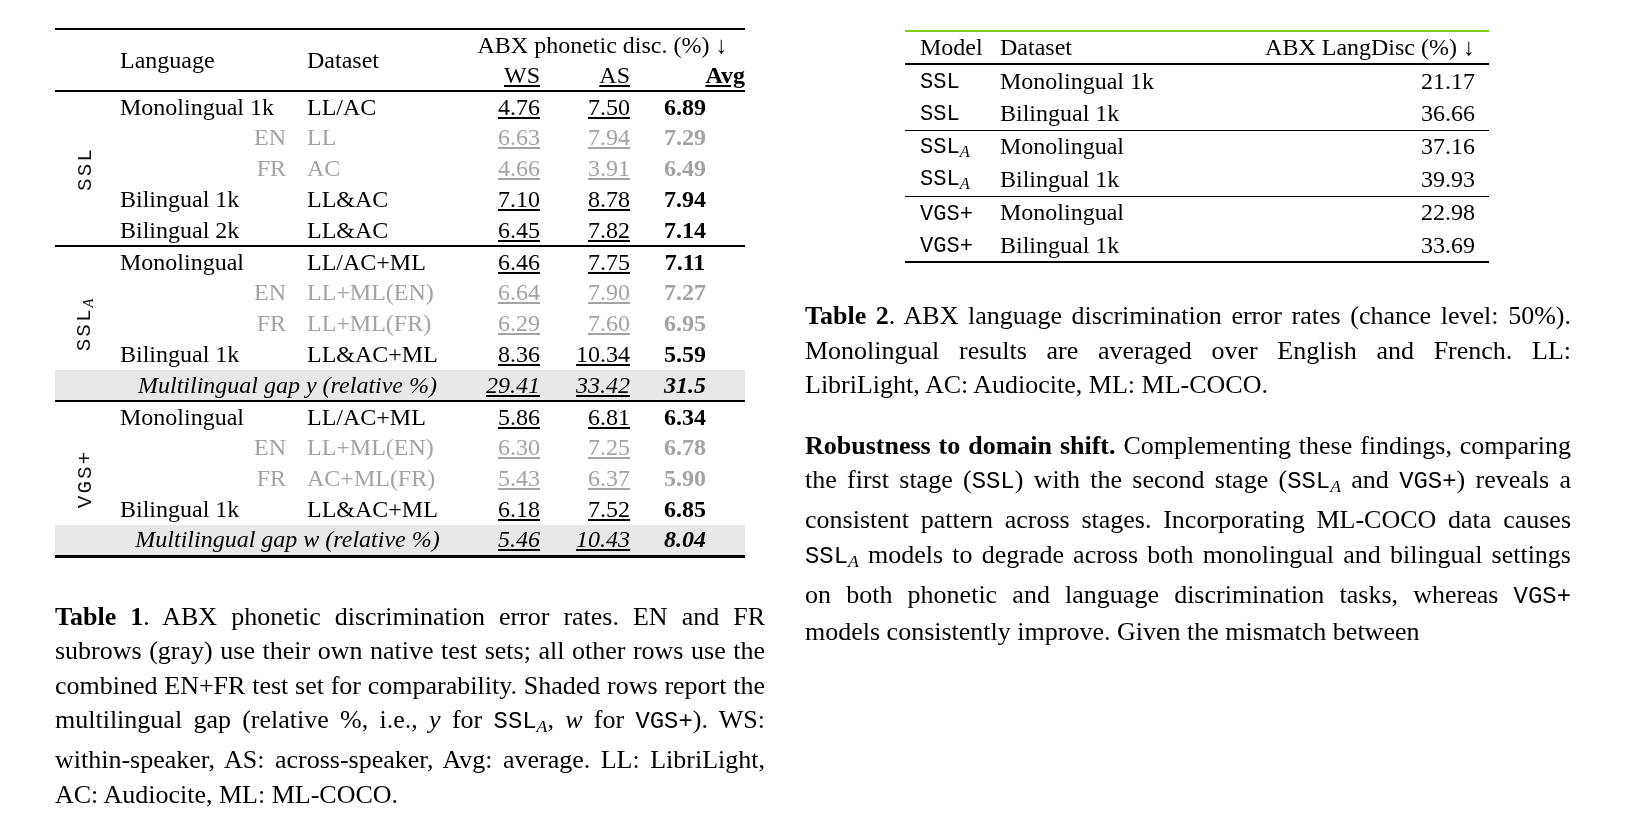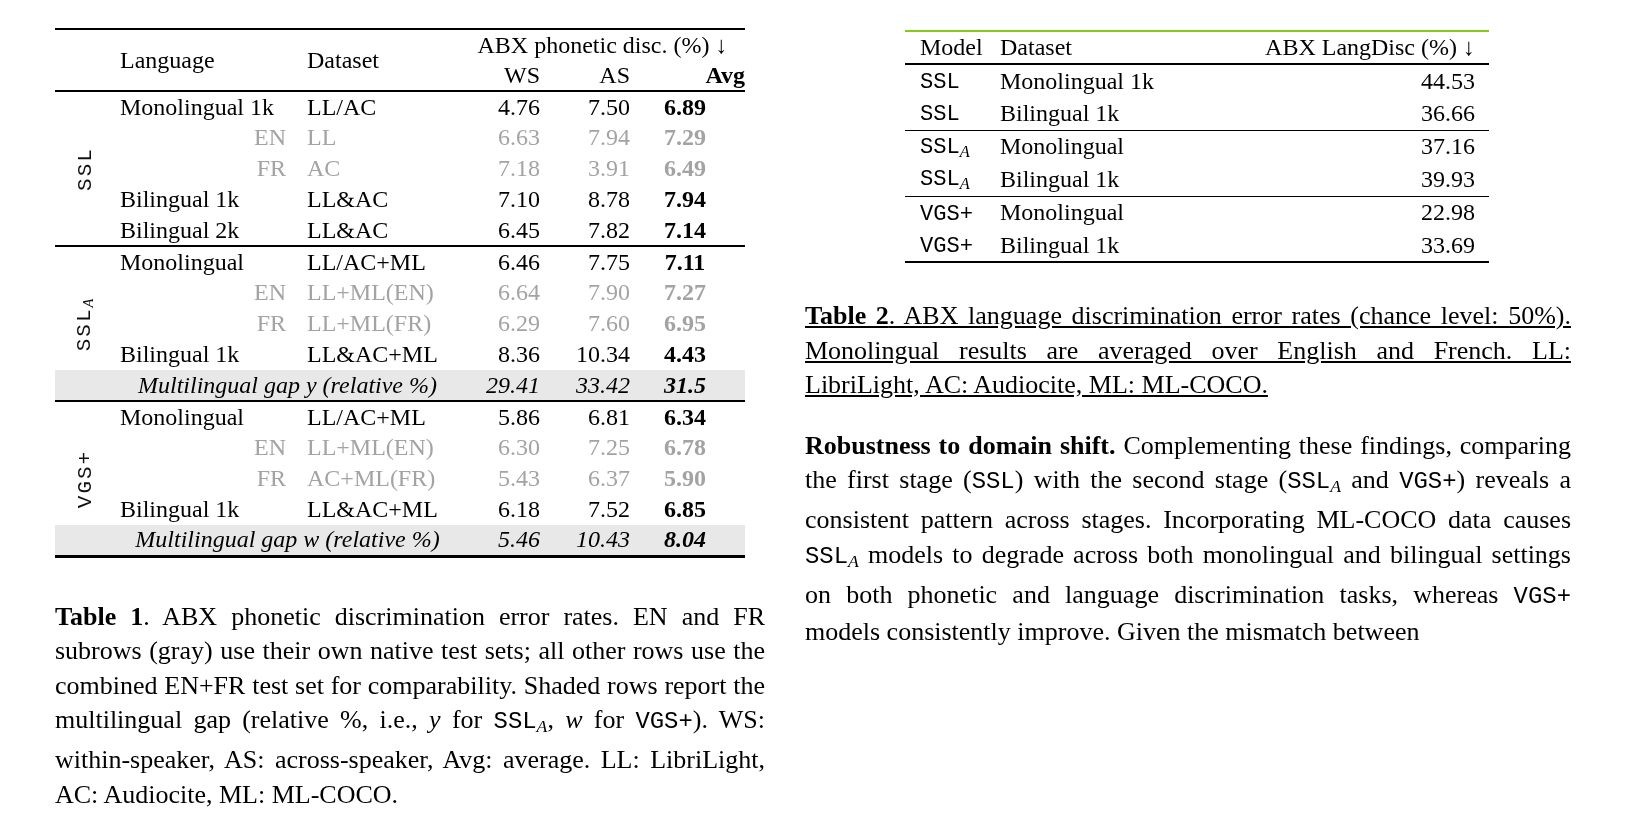--- a/index.html
+++ b/index.html
@@ -19,21 +19,21 @@
   .t1 td { height:31px; vertical-align:middle; white-space:nowrap; }
   .t1 tr.h1 td { border-top:2px solid #000; }
   .t1 td.hb { border-bottom:2.5px solid #000; }
   .t1 tr.gsep td { border-top:2px solid #000; }
   .t1 tr.last td { border-bottom:3px solid #000; }
   .t1 tr.gray td { color:var(--gray,#a3a3a3); }
   .t1 tr.gray td.lang { text-align:right; padding-right:14px; }
   .t1 tr.gap td { background:var(--shade,#e8e8e8); font-style:italic; }
   .t1 td.lang { text-align:left; padding-left:5px; }
   .t1 td.ds   { text-align:left; padding-left:7px; }
-  .t1 td.num  { text-align:right; }
+  .t1 td.num  { text-align:right;text-decoration:underline; }
   .t1 td.avg  { text-align:center; font-weight:bold; padding-right:5px; }
   .t1 td.gaplab { text-align:center; }
   .t1 td.rel { position:relative; overflow:visible; }
   .rot {
     position:absolute; left:50%; top:50%;
     transform:translate(-50%,-50%) rotate(-90deg);
     font-family:"Liberation Mono", monospace;
     font-size:21px; letter-spacing:2px; white-space:nowrap; color:#111;
     font-style:normal;
   }
@@ -44,21 +44,21 @@
   .t2 tr.h td { border-top:2px solid #84cc16; border-bottom:2px solid #000; }
   .t2 tr.sep td { border-bottom:1.5px solid #000; }
   .t2 tr.lastt2 td { border-bottom:2px solid #000; }
   .t2 td.model { text-align:left; padding-left:15px; }
   .t2 td.ds2 { text-align:left; }
   .t2 td.val { text-align:right; padding-right:14px; }
 
   
   .caption { font-size:26px; line-height:34.5px; text-align:justify; }
   .cap1 { margin-top:42px; width:710px; }
-  .cap2 { margin-top:36px; width:766px;text-decoration:underline; }
+  .cap2 { margin-top:36px; width:766px; }
   .para { font-size:26px; line-height:34.5px; text-align:justify; width:766px; }
   .p1 { margin-top:56px; }
   .p2 { margin-top:26px; }
 
   .b  { font-weight:bold; }
   .i  { font-style:italic; }
   .tt { font-family:"Liberation Mono", monospace; font-size:0.92em; }
   .sub{ font-family:"Liberation Serif", serif; font-style:italic;
         font-size:0.68em; vertical-align:-0.22em; }
 </style>
@@ -104,21 +104,21 @@
       <td class="num">6.63</td>
       <td class="num">7.94</td>
       <td class="avg">7.29</td>
     </tr>
     <tr class="gray">
       <td class="rel">
         <span class="rot"><span>SSL</span></span>
       </td>
       <td class="lang">FR</td>
       <td class="ds">AC</td>
-      <td class="num">7.18</td>
+      <td class="num">4.66</td>
       <td class="num">3.91</td>
       <td class="avg">6.49</td>
     </tr>
     <tr>
       <td></td>
       <td class="lang">Bilingual 1k</td>
       <td class="ds">LL&amp;AC</td>
       <td class="num">7.10</td>
       <td class="num">8.78</td>
       <td class="avg">7.94</td>
@@ -157,21 +157,21 @@
       <td class="num">6.29</td>
       <td class="num">7.60</td>
       <td class="avg">6.95</td>
     </tr>
     <tr>
       <td></td>
       <td class="lang">Bilingual 1k</td>
       <td class="ds">LL&amp;AC+ML</td>
       <td class="num">8.36</td>
       <td class="num">10.34</td>
-      <td class="avg">4.43</td>
+      <td class="avg">5.59</td>
     </tr>
     <tr class="gap">
       <td></td>
       <td class="gaplab" colspan="2">Multilingual gap y (relative %)</td>
       <td class="num">29.41</td>
       <td class="num">33.42</td>
       <td class="avg">31.5</td>
     </tr>
 
     <tr class="gsep">
@@ -231,21 +231,21 @@
     </colgroup>
     <tbody>
         <tr class="h">
       <td class="model">Model</td>
       <td class="ds2">Dataset</td>
       <td class="val">ABX LangDisc (%) ↓</td>
     </tr>
     <tr>
       <td class="model"><span class="tt">SSL</span></td>
       <td class="ds2">Monolingual 1k</td>
-      <td class="val">44.53</td>
+      <td class="val">21.17</td>
     </tr>
     <tr class="sep">
       <td class="model"><span class="tt">SSL</span></td>
       <td class="ds2">Bilingual 1k</td>
       <td class="val">36.66</td>
     </tr>
     <tr>
       <td class="model"><span class="tt">SSL</span><span class="sub">A</span></td>
       <td class="ds2">Monolingual</td>
       <td class="val">37.16</td>

